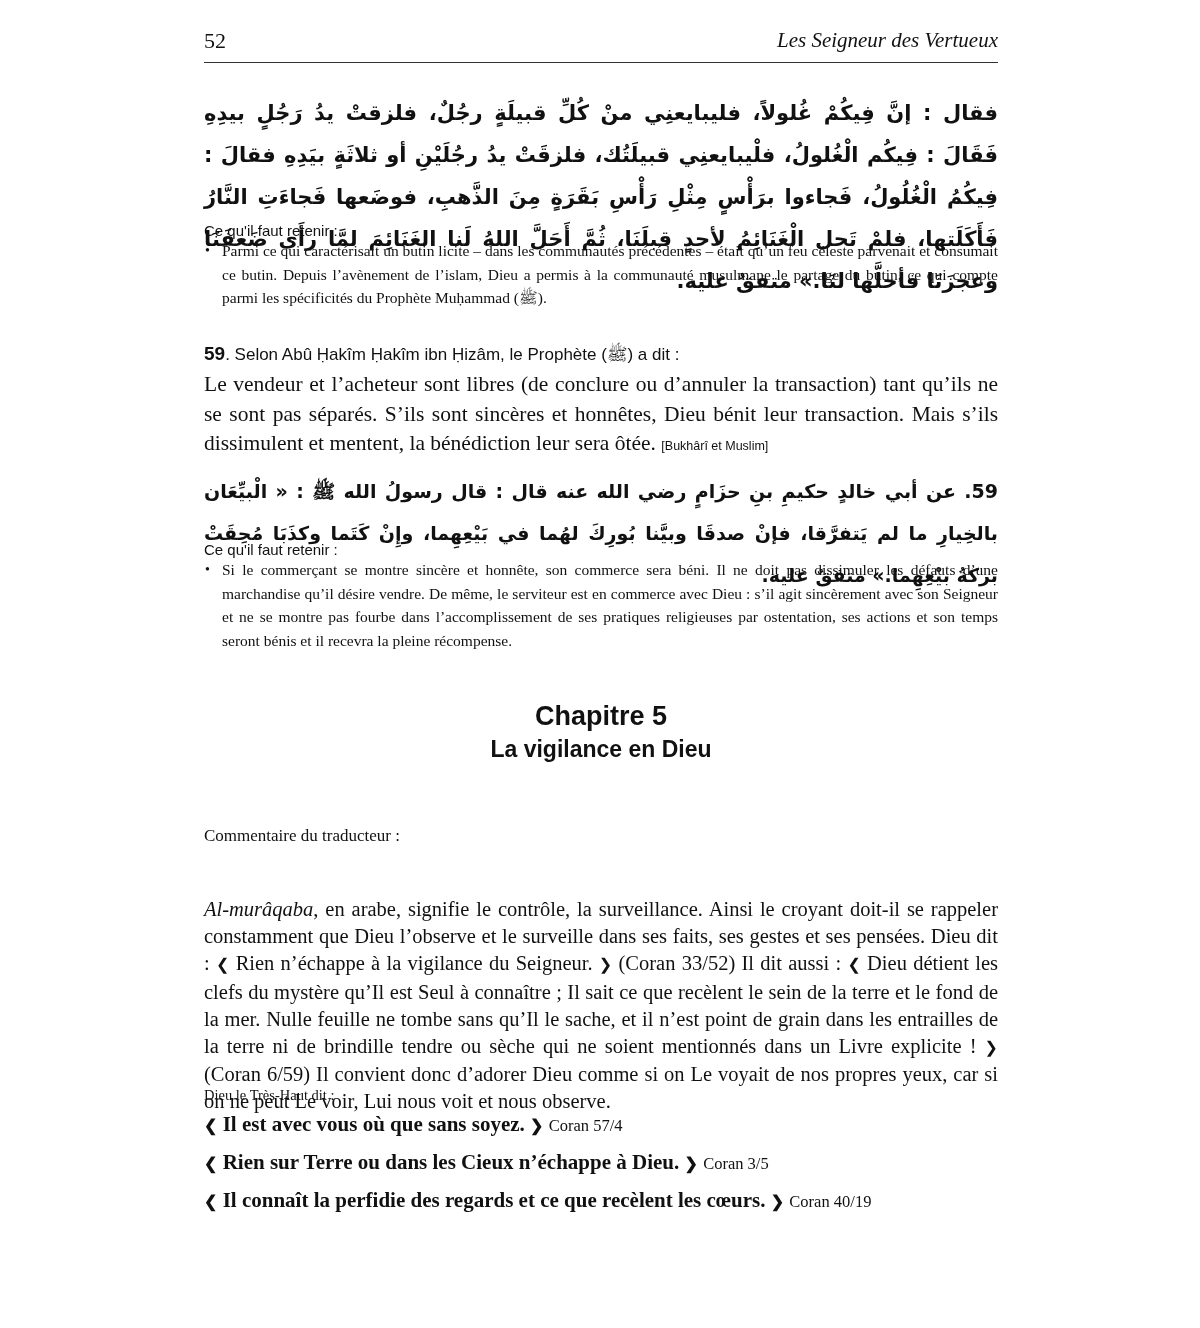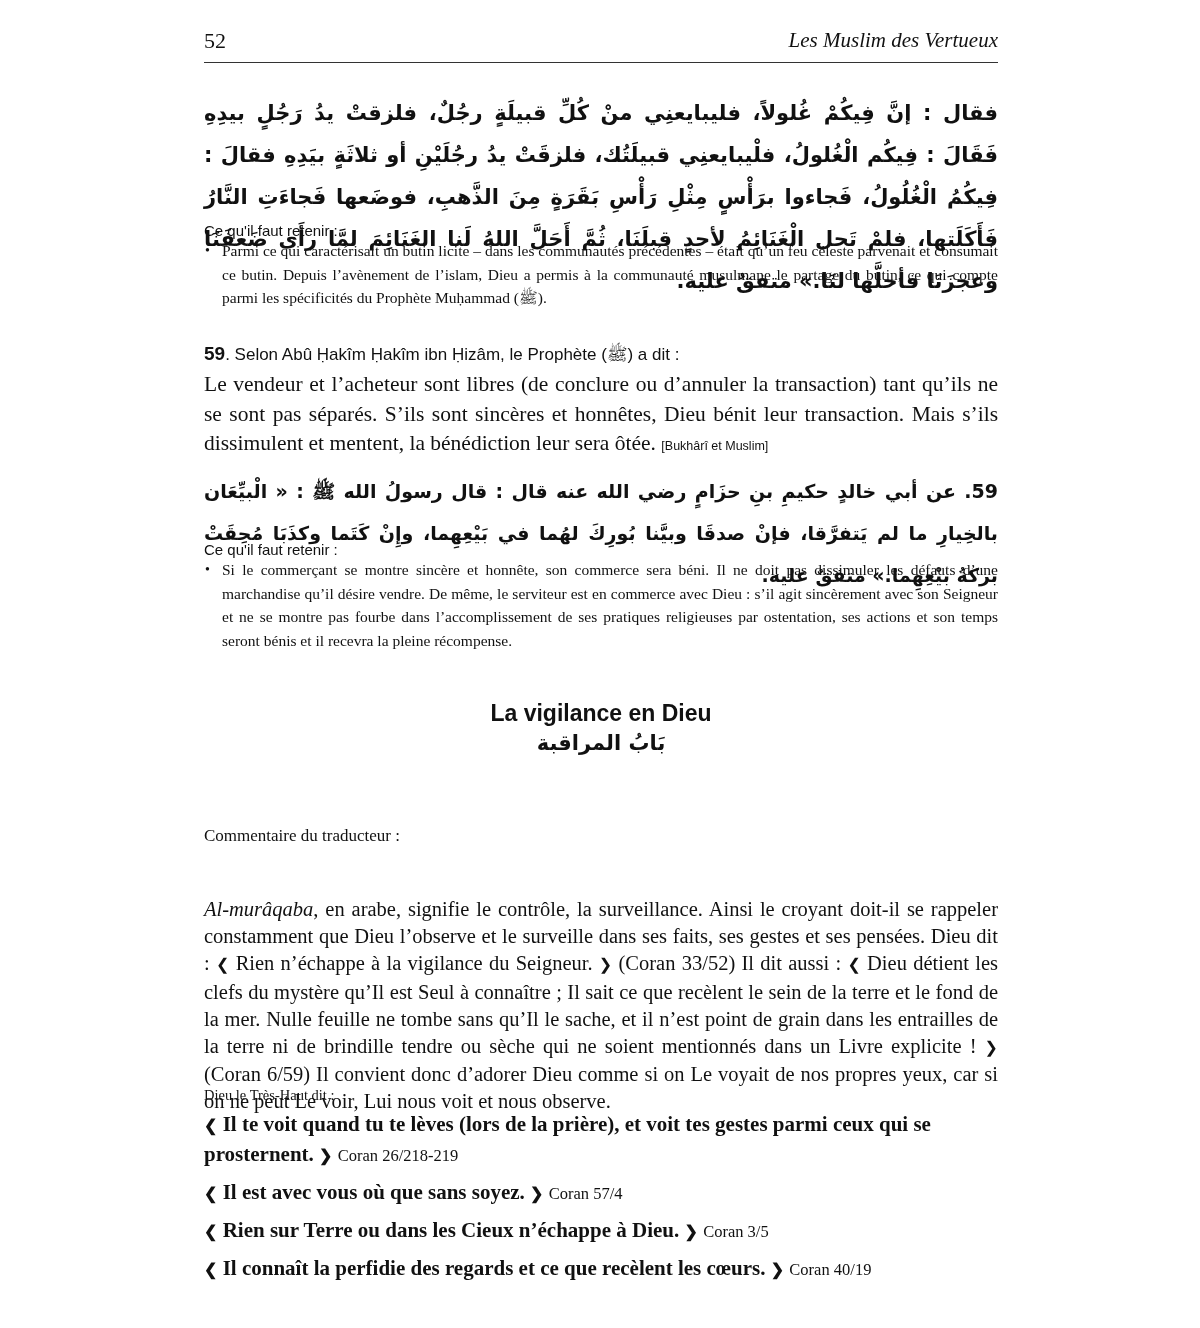--- a/index.html
+++ b/index.html
@@ -42,21 +42,21 @@
     .verse { font-size: 21px; font-weight: bold; line-height: 28px; margin-bottom: 8px; }
     .verse-ref { font-weight: normal; font-size: 16.5px; }
   </style>
 </head>
 <body>
 
 <div class="page">
 
   <div class="header">
     <span class="page-num serif">52</span>
-    <span class="running-title serif">Les Muslim des Vertueux</span>
+    <span class="running-title serif">Les Seigneur des Vertueux</span>
   </div>
   <div class="header-rule"></div>
 
   <div class="arabic ar1">فقال : إنَّ فِيكُمْ غُلولاً، فليبايعنِي منْ كُلِّ قبيلَةٍ رجُلٌ، فلزقتْ يدُ رَجُلٍ بيدِهِ فَقَالَ : فِيكُم الْغُلولُ، فلْيبايعنِي قبيلَتُك، فلزقَتْ يدُ رجُلَيْنِ أو ثلاثَةٍ بيَدِهِ فقالَ : فِيكُمُ الْغُلُولُ، فَجاءوا برَأْسٍ مِثْلِ رَأْسِ بَقَرَةٍ مِنَ الذَّهبِ، فوضَعها فَجاءَتِ النَّارُ فَأَكَلَتها، فلمْ تَحل الْغَنَائِمُ لأحدٍ قبلَنَا، ثُمَّ أَحَلَّ اللهُ لَنا الغَنَائِمَ لمَّا رأَى ضَعفَنَا وعجزَنَا فأحلَّها لنَا.» متفقٌ عليه.</div>
 
   <div class="sec1-retain">
     <div class="retain-label sans">Ce qu'il faut retenir :</div>
     <ul class="bullet-list">
       <li class="bullet-item serif">
         <span class="bullet-dot">•</span>
@@ -79,37 +79,31 @@
     <div class="retain-label sans">Ce qu'il faut retenir :</div>
     <ul class="bullet-list">
       <li class="bullet-item serif">
         <span class="bullet-dot">•</span>
         <span>Si le commerçant se montre sincère et honnête, son commerce sera béni. Il ne doit pas dissimuler les défauts d’une marchandise qu’il désire vendre. De même, le serviteur est en commerce avec Dieu : s’il agit sincèrement avec son Seigneur et ne se montre pas fourbe dans l’accomplissement de ses pratiques religieuses par ostentation, ses actions et son temps seront bénis et il recevra la pleine récompense.</span>
       </li>
     </ul>
   </div>
 
   <div class="chapter">
+    <div class="chapter-num">Chapitre 5</div>
     <div class="chapter-title">La vigilance en Dieu</div>
-    <div class="chapter-ar">بَابُ المراقبة</div>
   </div>
 
   <div class="comment-label serif">Commentaire du traducteur :</div>
   <div class="comment-body serif">
     <i>Al-murâqaba</i><span>, en arabe, signifie le contrôle, la surveillance. Ainsi le croyant doit-il se rappeler constamment que Dieu l’observe et le surveille dans ses faits, ses gestes et ses pensées. Dieu dit : </span><span class="orn">❮</span><span> Rien n’échappe à la vigilance du Seigneur. </span><span class="orn">❯</span><span> (Coran 33/52) Il dit aussi : </span><span class="orn">❮</span><span> Dieu détient les clefs du mystère qu’Il est Seul à connaître ; Il sait ce que recèlent le sein de la terre et le fond de la mer. Nulle feuille ne tombe sans qu’Il le sache, et il n’est point de grain dans les entrailles de la terre ni de brindille tendre ou sèche qui ne soient mentionnés dans un Livre explicite ! </span><span class="orn">❯</span><span> (Coran 6/59) Il convient donc d’adorer Dieu comme si on Le voyait de nos propres yeux, car si on ne peut Le voir, Lui nous voit et nous observe.</span>
   </div>
 
   <div class="dit-label serif">Dieu le Très-Haut dit :</div>
   <div class="verses serif">
-    <div class="verse">
-      <span class="orn">❮</span>
-      <span>Il te voit quand tu te lèves (lors de la prière), et voit tes gestes parmi ceux qui se prosternent.</span>
-      <span class="orn">❯</span>
-      <span class="verse-ref">Coran 26/218-219</span>
-    </div>
     <div class="verse">
       <span class="orn">❮</span>
       <span>Il est avec vous où que sans soyez.</span>
       <span class="orn">❯</span>
       <span class="verse-ref">Coran 57/4</span>
     </div>
     <div class="verse">
       <span class="orn">❮</span>
       <span>Rien sur Terre ou dans les Cieux n’échappe à Dieu.</span>
       <span class="orn">❯</span>

